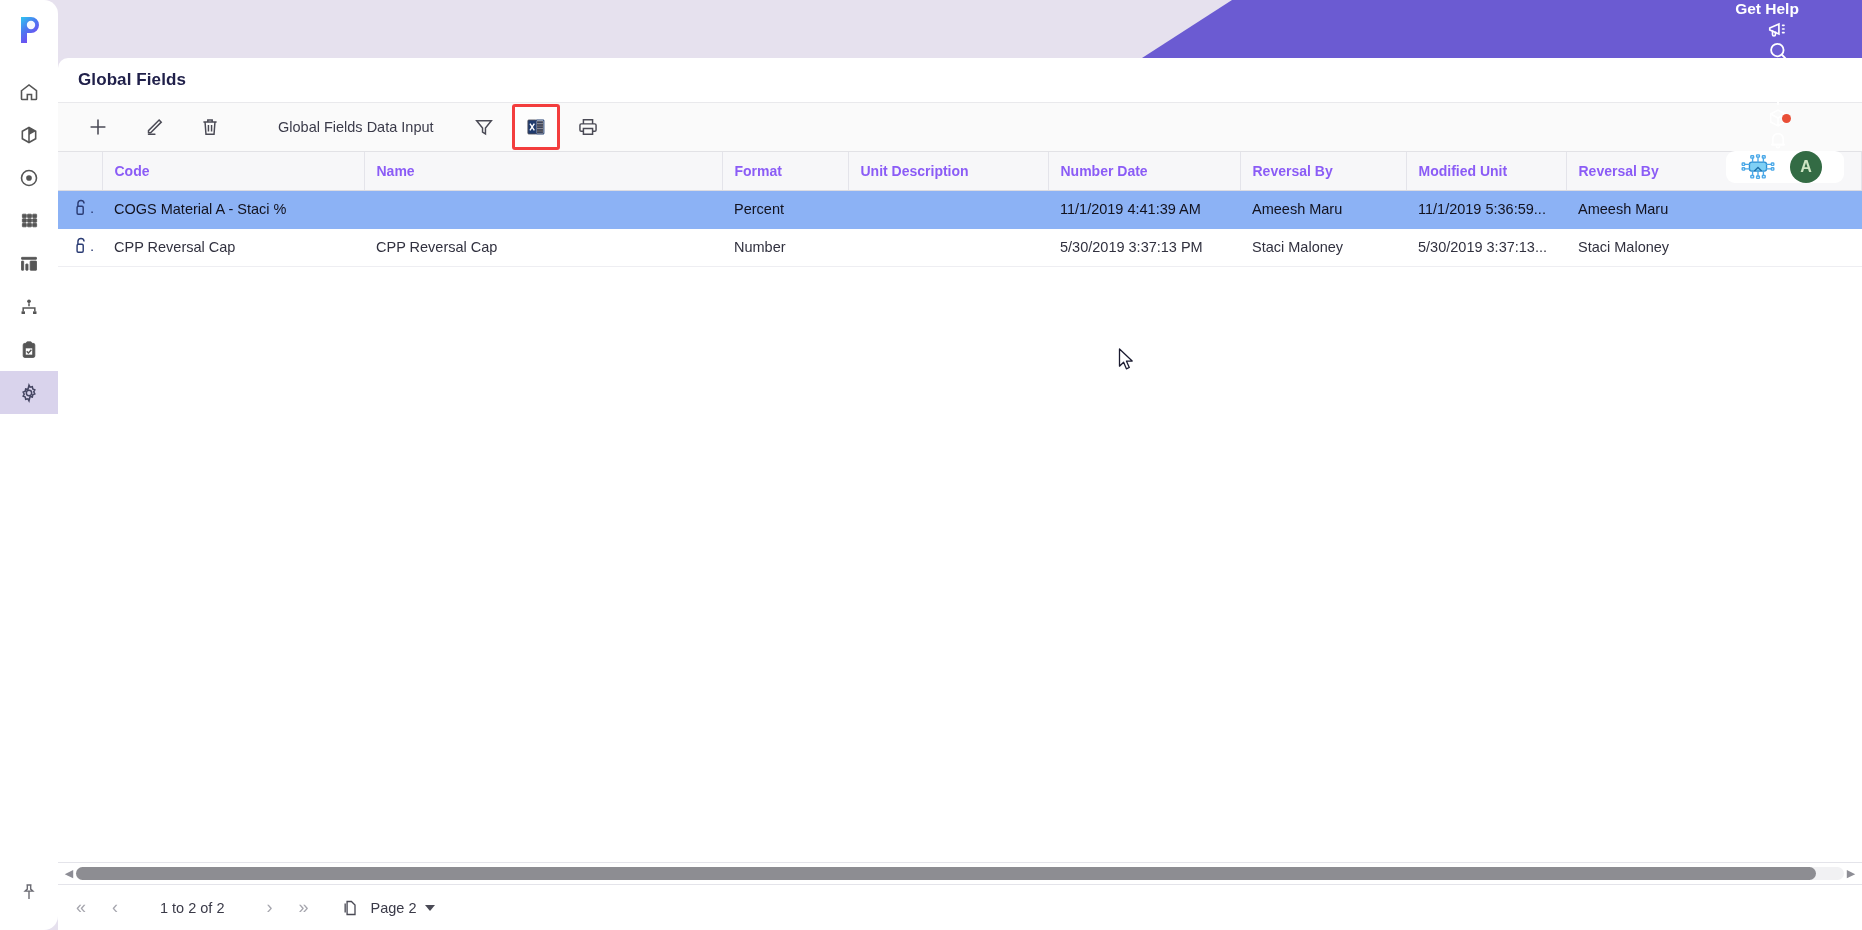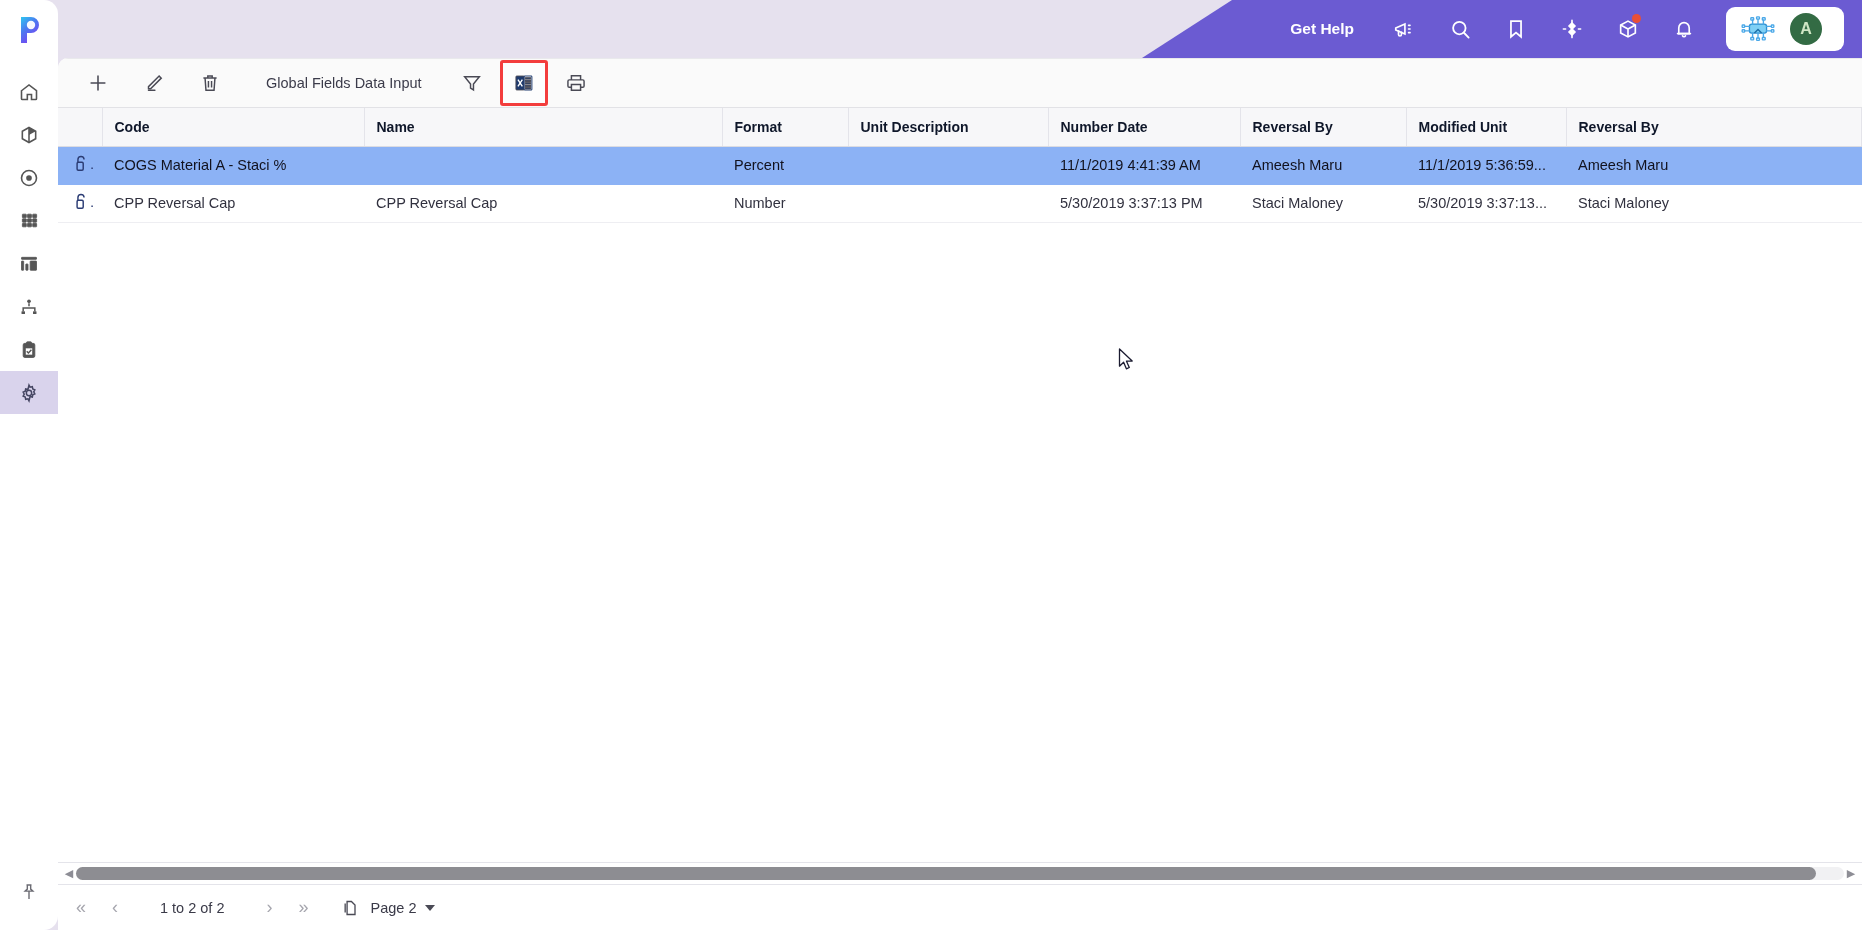--- a/index.html
+++ b/index.html
@@ -63,21 +63,21 @@
   .topbar-purple {
     position: absolute; top: 0; right: 0; bottom: 0;
     width: 720px;
     background: #6b5bd2;
     clip-path: polygon(90px 0, 100% 0, 100% 100%, 0 100%);
     z-index: 0;
   }
   .topbar-right {
     position: relative; z-index: 1;
     display: flex; align-items: center; gap: 0px;
-    padding-right: 18px; height: 58px;
+    padding-right: 18px; height: 58px; flex-direction: column;
   }
   .get-help {
     color: #ffffff; font-size: 15.5px; font-weight: 600;
     margin-right: 22px; cursor: pointer; white-space: nowrap;
   }
   .tb-icon {
     width: 56px; height: 44px;
     display: flex; align-items: center; justify-content: center;
     cursor: pointer; position: relative;
   }
@@ -131,38 +131,38 @@
     gap: 0;
   }
   .tool-btn {
     width: 56px; height: 44px;
     display:flex; align-items:center; justify-content:center;
     cursor:pointer; border-radius: 3px;
   }
   .tool-btn svg { stroke: #4a4a55; }
   .tool-label {
     font-size: 14.5px; color: #3b3b4a;
-    margin: 0 22px 0 28px; white-space: nowrap; cursor: default;
+    margin: 0 22px 0 40px; white-space: nowrap; cursor: default;
   }
   .tool-btn.highlight {
     border: 3px solid #f33d3d;
     border-radius: 3px;
     width: 48px; height: 46px;
     background: #fdfdfd;
   }
 
   
   .grid-wrap { flex: 1 1 auto; display:flex; flex-direction:column; min-height:0; }
   table.grid { width: 100%; border-collapse: collapse; table-layout: fixed; }
   table.grid thead th {
     background: #f7f7f9;
     border-bottom: 1px solid #dcdce2;
     border-right: 1px solid #e4e4ea;
     height: 38px;
-    font-size: 14px; font-weight: bold; color: #0f172a;
+    font-size: 14px; font-weight: bold; color: #8b5cf6;
     text-align: left;
     padding: 0 0 0 12px;
     white-space: nowrap;
     cursor: pointer;
   }
   table.grid thead th.lockcol { width: 44px; padding: 0; }
   table.grid tbody td {
     height: 38px;
     font-size: 14.5px; color: #31313f;
     padding: 0 0 0 12px;
@@ -386,20 +386,21 @@
             </svg>
           </span>
           <span class="avatar">A</span>
         </div>
 
       </div>
     </div>
 
     <div class="content">
 
+      <div class="page-title">Global Fields</div>
 
       <div class="toolbar">
 
         <div class="tool-btn">
           <svg width="22" height="22" viewBox="0 0 24 24" fill="none" stroke-width="1.7">
             <path d="M12 4.5 V19.5 M4.5 12 H19.5" stroke-linecap="round"></path>
           </svg>
         </div>
 
         <div class="tool-btn">

